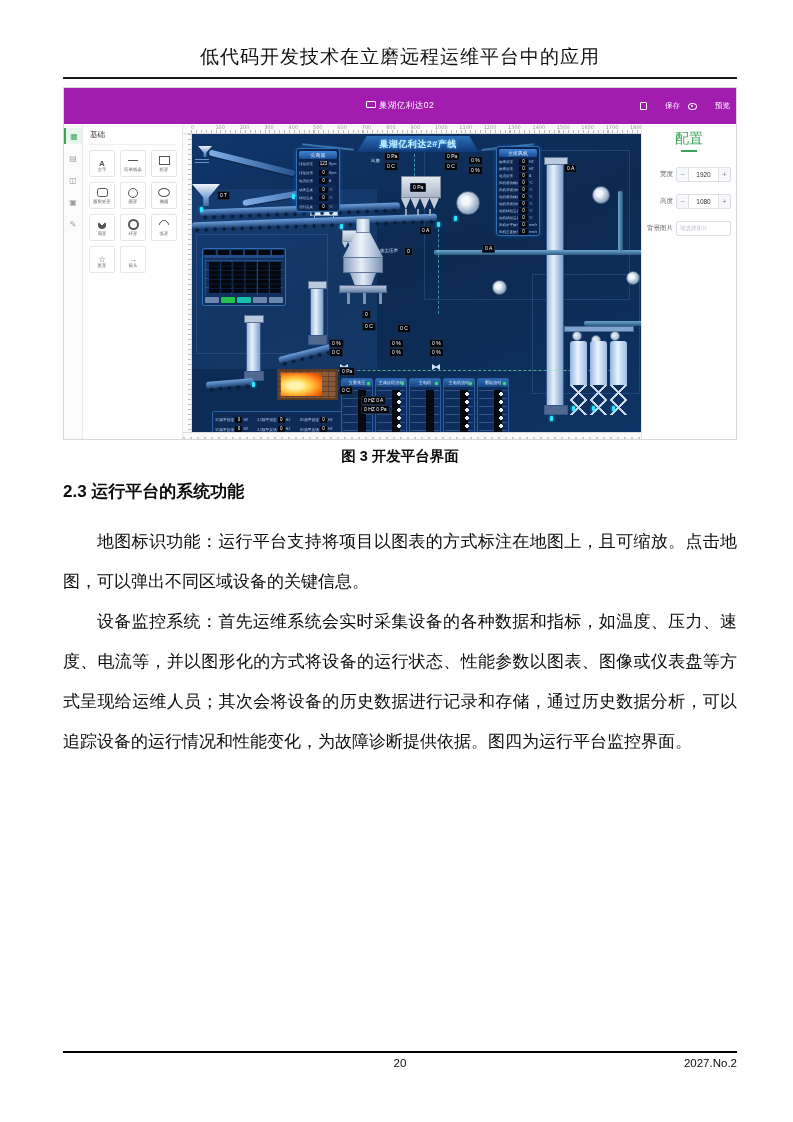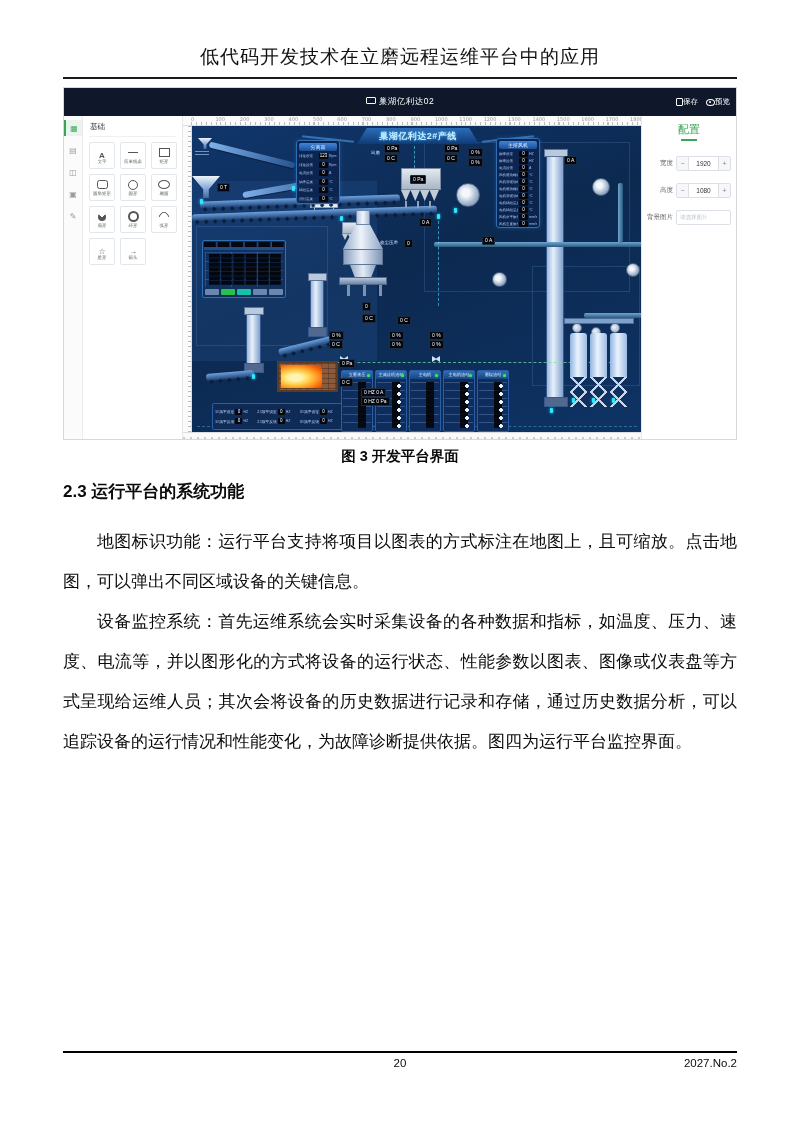--- a/index.html
+++ b/index.html
@@ -19,26 +19,26 @@
   h2.sec{font-family:"Liberation Sans","DejaVu Sans",sans-serif;font-size:17px;margin:14px 0 19px 0;}
   .footer-line{position:absolute;left:63px;right:56px;top:1051px;border-top:2px solid #000;}
   .footer-row{position:absolute;left:63px;right:56px;top:1057px;height:16px;
               font-family:"Liberation Sans","DejaVu Sans",sans-serif;font-size:11.5px;}
   .footer-row .pageno{position:absolute;left:50%;transform:translateX(-50%);}
   .footer-row .issue{position:absolute;right:0;}
 
   
   .editor{margin-top:8px;height:351px;border:1px solid #d8d8d8;display:flex;flex-direction:column;
           font-family:"Liberation Sans","DejaVu Sans",sans-serif;background:#fff;}
-  .ed-top{height:28px;background:#0f172a;display:flex;align-items:center;color:#fff;position:relative;}
+  .ed-top{height:36px;background:#a21caf;display:flex;align-items:center;color:#fff;position:relative;}
   .ed-title{position:absolute;left:0;right:0;text-align:center;font-size:8.5px;letter-spacing:.5px;}
   .ic-monitor{display:inline-block;width:8px;height:5px;border:1px solid #eafff0;border-radius:1px;
               vertical-align:middle;margin-right:3px;position:relative;top:-1px;}
   .ed-actions{position:absolute;right:6px;display:flex;gap:8px;align-items:center;font-size:7.5px;}
-  .ed-btn{display:flex;align-items:center;gap:0;cursor:pointer;}
+  .ed-btn{display:flex;align-items:center;gap:18px;cursor:pointer;}
   .ic-save{width:5px;height:6px;border:1px solid #fff;border-radius:1px;}
   .ic-eye{width:7px;height:5px;border:1px solid #fff;border-radius:50%;position:relative;}
   .ic-eye::after{content:"";position:absolute;left:2px;top:1px;width:2px;height:2px;border-radius:50%;background:#fff;}
   .ed-body{flex:1;display:flex;min-height:0;}
 
   
   .rail{width:18px;background:#fbfbfb;border-right:1px solid #ececec;display:flex;flex-direction:column;align-items:stretch;padding-top:4px;}
   .rail-item{height:16px;display:flex;align-items:center;justify-content:center;font-size:8px;color:#9a9a9a;margin-bottom:6px;}
   .rail-item.sel{background:#e8f5ec;color:#3aa559;border-left:2px solid #3aa559;}
   .ri-grid::before{content:"▦";}
@@ -196,21 +196,21 @@
       background:#35e66e;box-shadow:0 0 2px #35e66e;}
   .sp-body{position:relative;flex:1;margin:1px;
       background:repeating-linear-gradient(180deg,transparent 0 2.5px,rgba(160,200,255,.25) 2.5px 3.5px,transparent 3.5px 8px);}
   .sp-body::before{content:"";position:absolute;left:52%;top:2px;bottom:2px;width:8px;
       background-image:linear-gradient(#05090f 0 0);background-size:8px 4.5px;background-repeat:space;}
   .sp-dots .sp-body::after{content:"";position:absolute;right:2px;top:2px;bottom:2px;width:8px;
       background-image:radial-gradient(circle at 4px 4px,#eef2f7 1.7px,rgba(0,0,0,0) 2.1px);background-size:8px 8px;}
 
   
   .config{width:95px;background:#fff;border-left:1px solid #e8e8e8;box-sizing:border-box;padding:6px 5px;}
-  .cfg-head{text-align:center;font-size:11px;color:#3aa559;padding-bottom:3px;}
+  .cfg-head{text-align:center;font-size:14px;color:#3aa559;padding-bottom:3px;}
   .cfg-head .ul{display:block;width:16px;height:2px;background:#3aa559;margin:2px auto 0;}
   .cfg-row{display:flex;align-items:center;margin-top:12px;gap:3px;}
   .cfg-lbl{width:26px;text-align:right;font-size:6.5px;color:#666;flex:none;}
   .stepper{display:flex;height:13px;border:1px solid #dcdfe6;border-radius:2px;overflow:hidden;flex:1;}
   .stepper i{width:11px;background:#f5f7fa;color:#888;font-size:7px;display:flex;align-items:center;justify-content:center;font-style:normal;cursor:pointer;}
   .stepper b{flex:1;font-weight:normal;font-size:6.5px;display:flex;align-items:center;justify-content:center;color:#333;
       border-left:1px solid #dcdfe6;border-right:1px solid #dcdfe6;}
   .cfg-input{flex:1;height:13px;border:1px solid #dcdfe6;border-radius:2px;display:flex;align-items:center;padding:0 3px;}
   .cfg-input span{font-size:5.5px;color:#c0c4cc;}
 </style>

